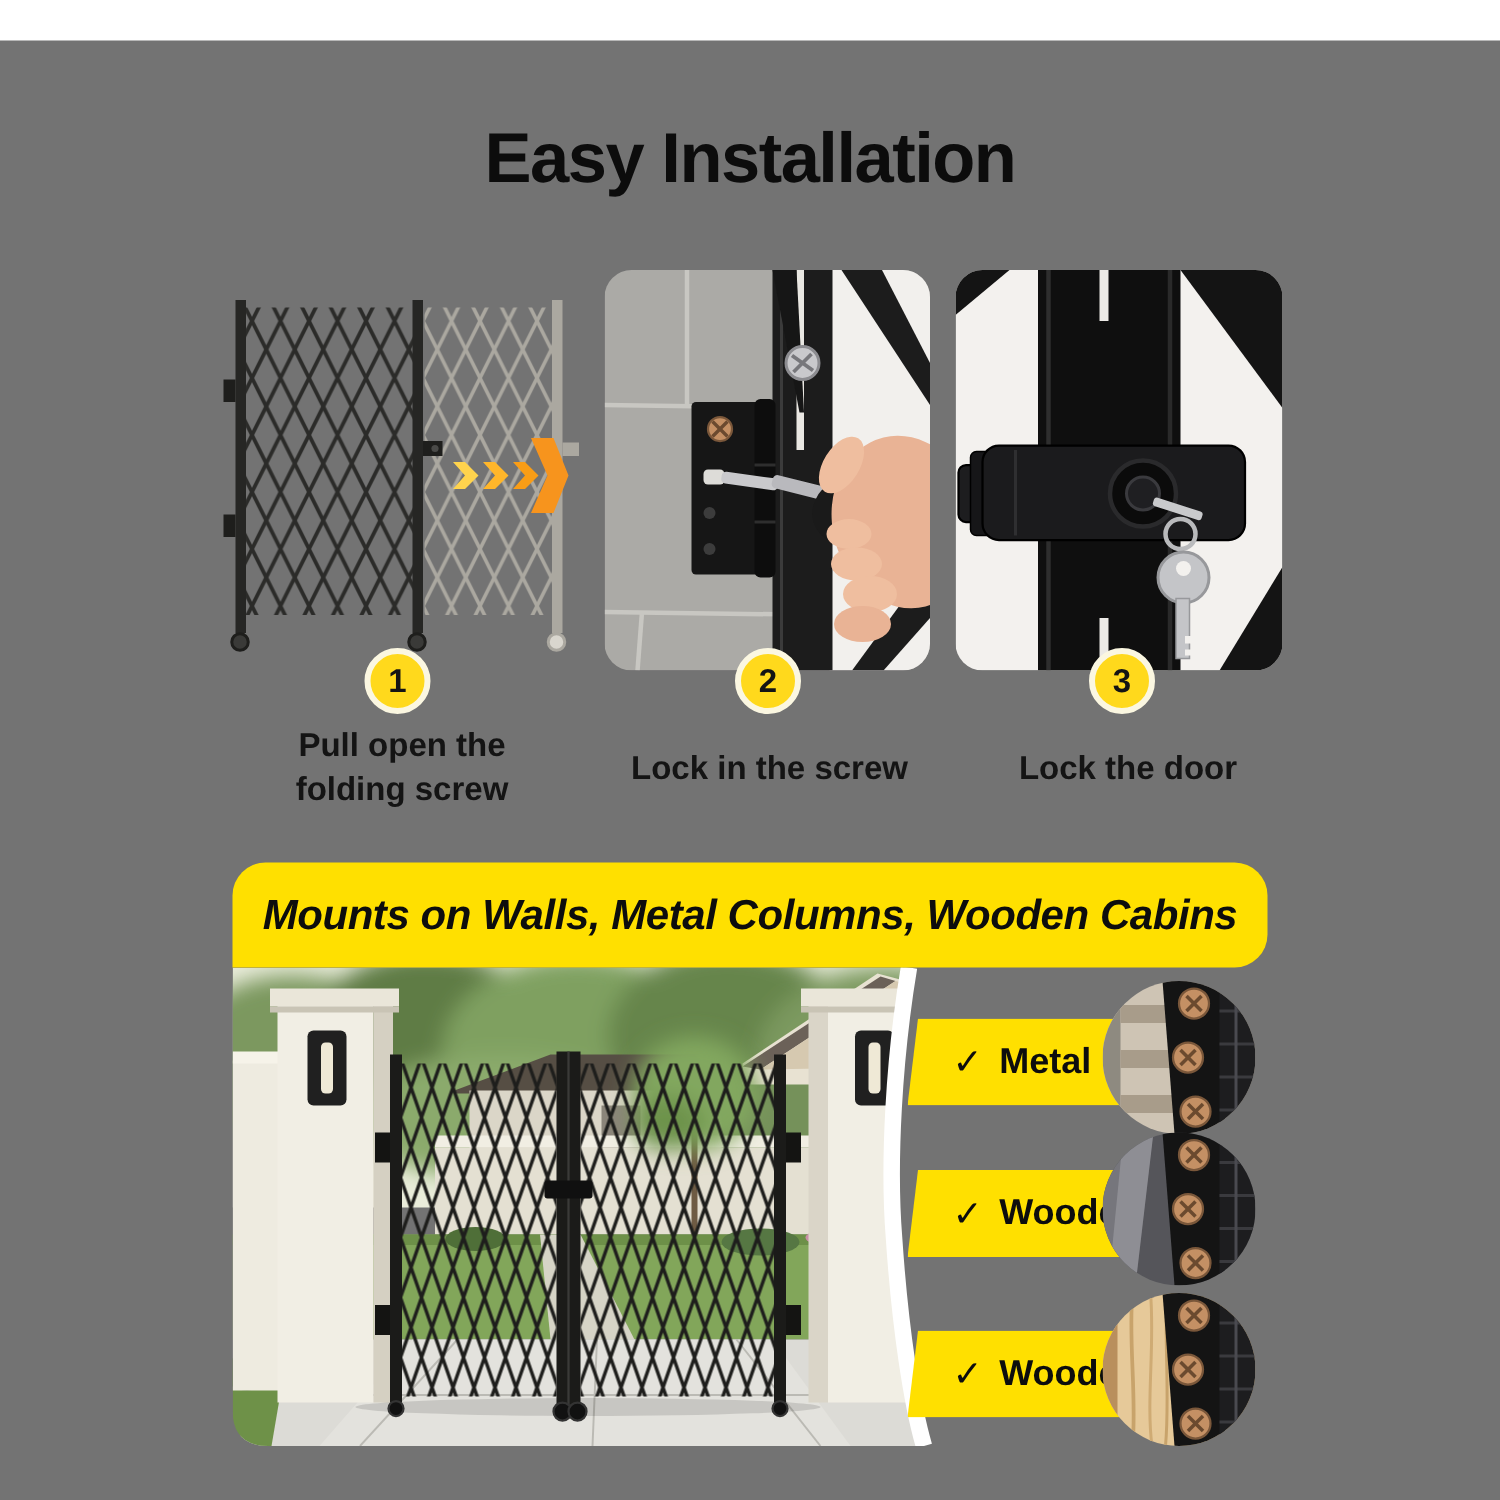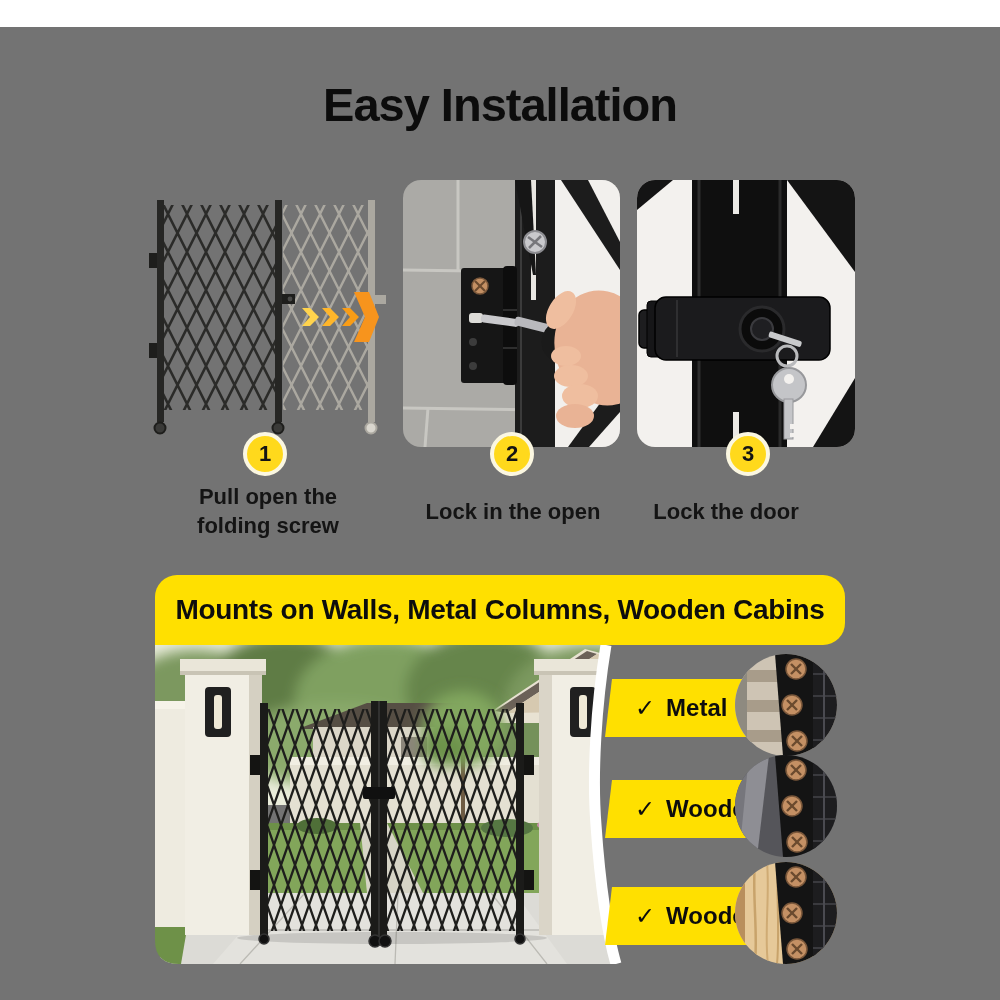--- a/index.html
+++ b/index.html
@@ -19,21 +19,21 @@
     border-radius:50%;background:#FFD91C;display:flex;align-items:center;justify-content:center;
     font-size:22px;font-weight:bold;color:#141414;z-index:5;
   }
   .step-caption{
     display:flex;flex-direction:column;justify-content:center;align-items:center;
     height:64px;text-align:center;font-size:22px;font-weight:bold;line-height:29px;color:#141414;
   }
   .mount-header{
     left:155px;top:548px;width:690px;height:70px;background:#FFE000;
     border-radius:22px 22px 22px 0;display:flex;align-items:center;justify-content:center;
-    font-size:28px;font-weight:bold;letter-spacing:-0.3px;color:#0d0d0d;z-index:2;
+    font-size:28px;font-weight:bold;letter-spacing:-0.3px;color:#0d0d0d;z-index:2;font-style:italic;
   }
   .mount-photo{left:155px;top:618px;width:475px;height:319px;z-index:1;}
   .mount-band{
     left:605px;width:198px;height:58px;background:#FFE000;
     clip-path:polygon(7px 0,100% 0,100% 100%,0 100%);
     display:flex;align-items:center;padding-left:30px;box-sizing:border-box;
     font-size:24px;font-weight:bold;color:#0d0d0d;z-index:2;
   }
   .check{font-family:"DejaVu Sans",sans-serif;margin-right:11px;font-size:24px;}
   .mount-circle{
@@ -173,23 +173,23 @@
     </div>
   <div class="abs step-badge" style="left:726px;top:405px;">
       <span>3</span>
     </div>
 
   <div class="abs step-caption" style="left:150px;top:452px;width:236px;">
     <span>Pull open the</span>
     <span>folding screw</span>
   </div>
   <div class="abs step-caption" style="left:394px;top:452px;width:238px;">
-    <span>Lock in the open</span>
-  </div>
-  <div class="abs step-caption" style="left:604px;top:452px;width:244px;">
+    <span>Lock in the screw</span>
+  </div>
+  <div class="abs step-caption" style="left:630px;top:452px;width:244px;">
     <span>Lock the door</span>
     <span></span>
   </div>
 
   <div class="abs mount-header">
     <span>Mounts on Walls, Metal Columns, Wooden Cabins</span>
   </div>
 
   <div class="abs mount-photo">
     <svg width="475" height="319" viewBox="0 0 475 319">

